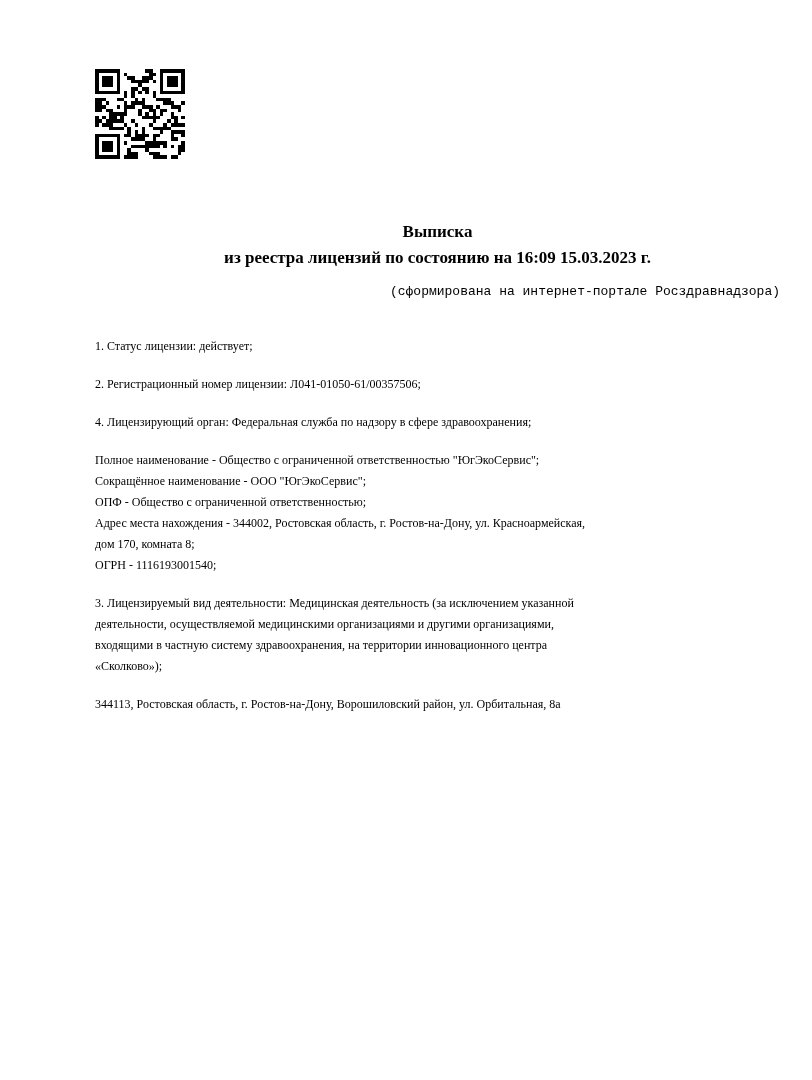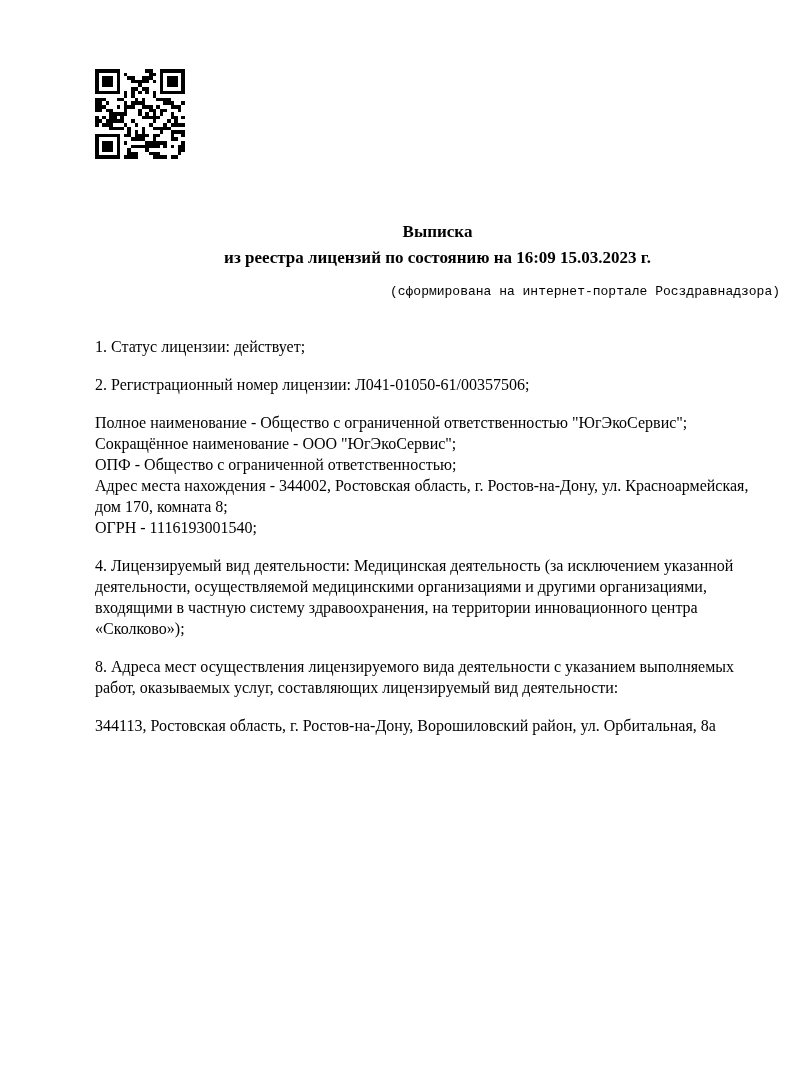--- a/index.html
+++ b/index.html
@@ -49,21 +49,21 @@
     text-align: right;
     font-size: 13px;
     line-height: 16px;
     font-family: Liberation Mono, monospace;
   }
   .body-text {
     position: absolute;
     top: 336px;
     left: 0;
     width: 100%;
-    font-size: 16px;
+    font-size: 12px;
     line-height: 21px;
   }
   .body-text p {
     margin: 0 0 17px 0;
     white-space: pre-line;
   }
 </style>
 </head>
 <body>
 
@@ -375,29 +375,28 @@
 
   <div class="content">
     <div class="title-block">Выписка
 из реестра лицензий по состоянию на 16:09 15.03.2023 г.</div>
 
     <div class="subtitle">(сформирована на интернет-портале Росздравнадзора)</div>
 
     <div class="body-text">
       <p>1. Статус лицензии: действует;</p>
       <p>2. Регистрационный номер лицензии: Л041-01050-61/00357506;</p>
+      <p>4. Лицензирующий орган: Федеральная служба по надзору в сфере здравоохранения;</p>
       <p>Полное наименование - Общество с ограниченной ответственностью "ЮгЭкоСервис";
 Сокращённое наименование - ООО "ЮгЭкоСервис";
 ОПФ - Общество с ограниченной ответственностью;
 Адрес места нахождения - 344002, Ростовская область, г. Ростов-на-Дону, ул. Красноармейская,
 дом 170, комната 8;
 ОГРН - 1116193001540;</p>
-      <p>4. Лицензируемый вид деятельности: Медицинская деятельность (за исключением указанной
+      <p>3. Лицензируемый вид деятельности: Медицинская деятельность (за исключением указанной
 деятельности, осуществляемой медицинскими организациями и другими организациями,
 входящими в частную систему здравоохранения, на территории инновационного центра
 «Сколково»);</p>
-      <p>8. Адреса мест осуществления лицензируемого вида деятельности с указанием выполняемых
-работ, оказываемых услуг, составляющих лицензируемый вид деятельности:</p>
       <p>344113, Ростовская область, г. Ростов-на-Дону, Ворошиловский район, ул. Орбитальная, 8а</p>
     </div>
   </div>
 
 </div>
 
 </body></html>

